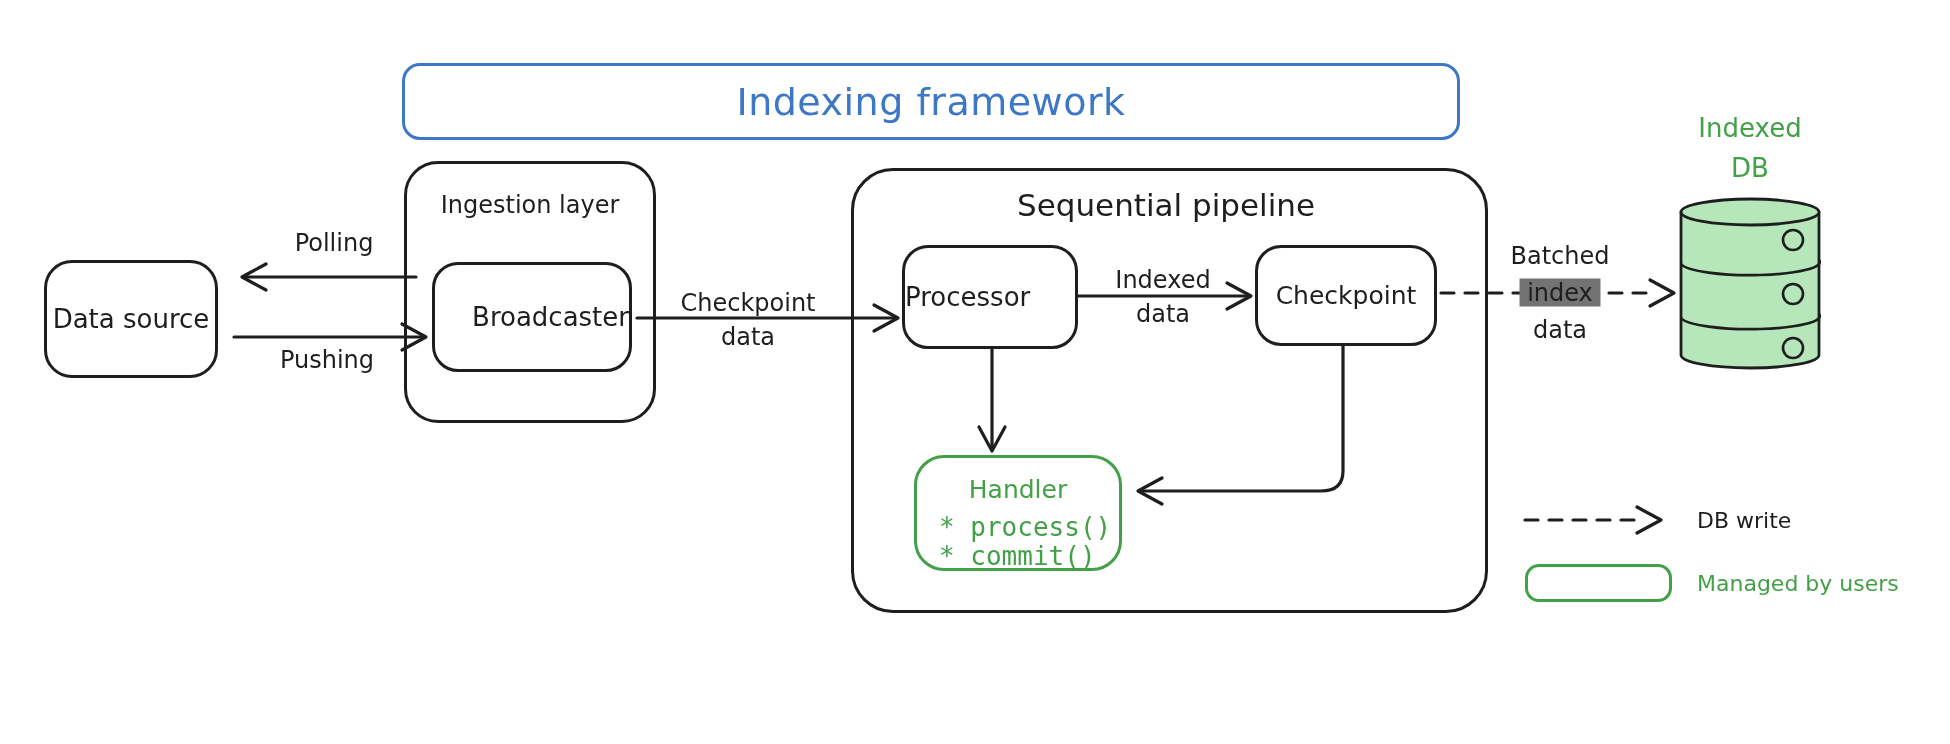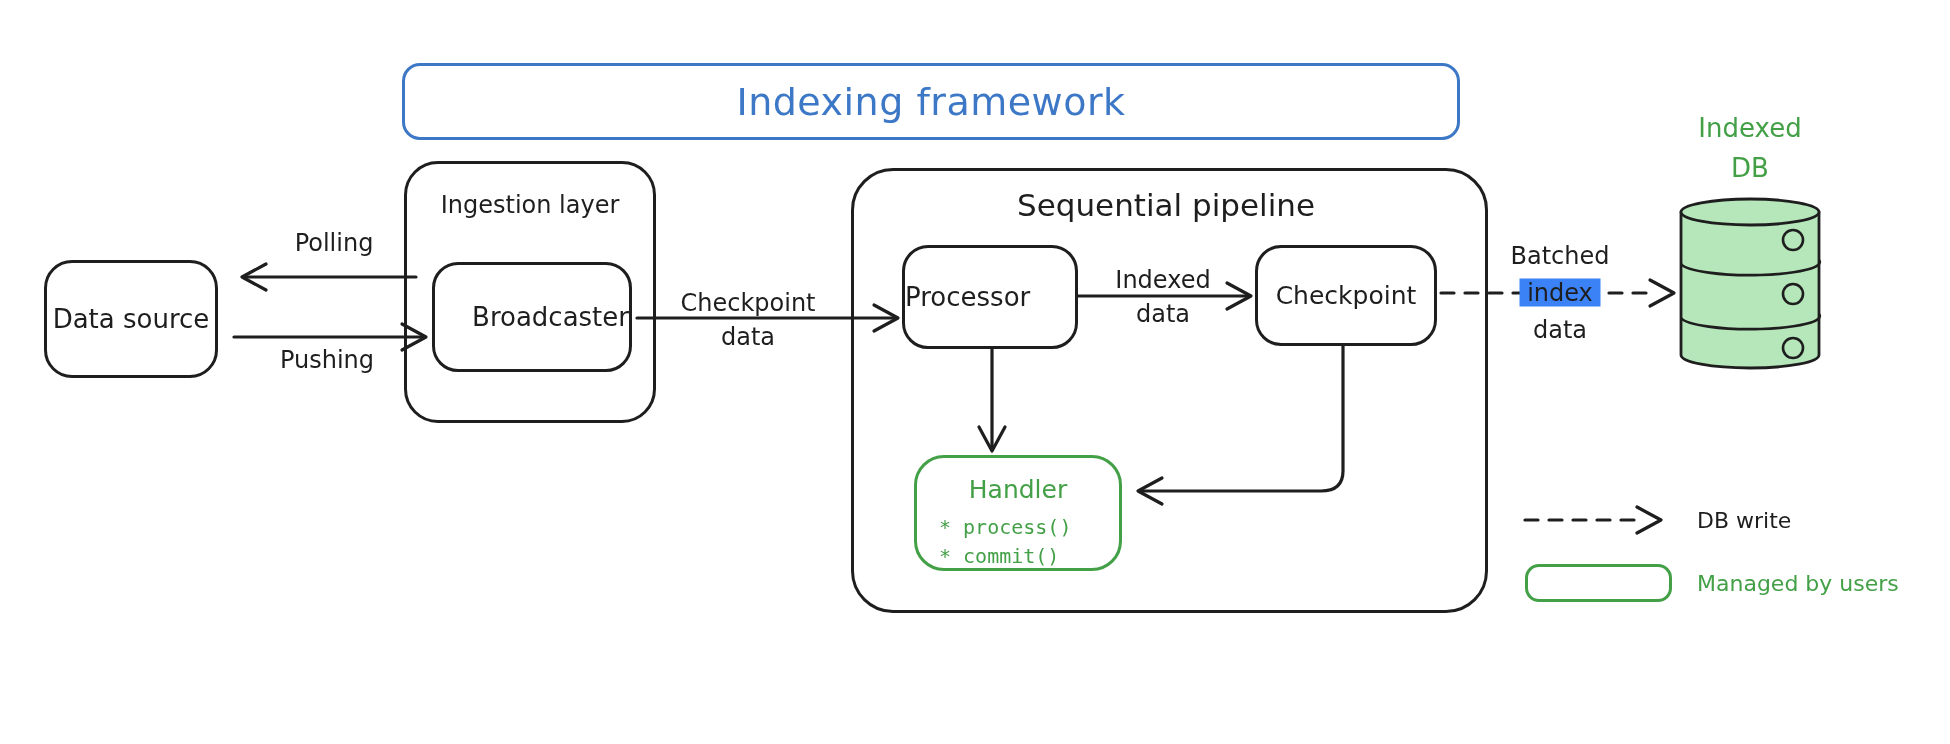--- a/index.html
+++ b/index.html
@@ -26,31 +26,31 @@
               display:flex; align-items:center; justify-content:flex-end; font-size:26px;}
   .pipeline{left:851px; top:168px; width:637px; height:445px; border-radius:42px;}
   .processor{left:902px; top:245px; width:176px; height:104px; border-radius:26px;
               display:flex; align-items:center; justify-content:flex-start; font-size:26px;}
   .committer{left:1255px; top:245px; width:182px; height:101px; border-radius:26px;
               display:flex; align-items:center; justify-content:center; font-size:25px;}
   .handler{left:914px; top:455px; width:208px; height:116px; border-radius:30px; border-color:var(--c-green);
            color:var(--c-green); display:flex; flex-direction:column; align-items:center;}
   .handler-title{margin-top:17px; font-size:25px;}
   .handler-methods{margin-top:9px; align-self:flex-start; padding-left:22px;
-           font-family:"DejaVu Sans Mono", monospace; font-size:20px; line-height:29px;}
+           font-family:"DejaVu Sans Mono", monospace; font-size:26px; line-height:29px;}
   .legend-swatch{left:1525px; top:564px; width:147px; height:38px; border-radius:14px; border-color:var(--c-green);}
   .lbl{position:absolute; transform:translate(-50%,-50%); text-align:center; white-space:nowrap;}
   .lbl-left{position:absolute; transform:translate(0,-50%); white-space:nowrap;}
   .f24{font-size:24px;}
   .big-title{font-size:31px;}
   .green-text{color:var(--c-green);}
   .twoline{line-height:34px;}
   .threeline{line-height:37px;}
   .dbline{line-height:40px; font-size:26px;}
-  .bg-white{background:#3b82f6; padding:0 8px;}
+  .bg-white{background:#737373; padding:0 8px;}
   .block{display:block;}
 </style>
 </head>
 <body>
 
 <div class="canvas">
 
   <svg class="wires" viewBox="0 0 1950 744">
 
     <g>

